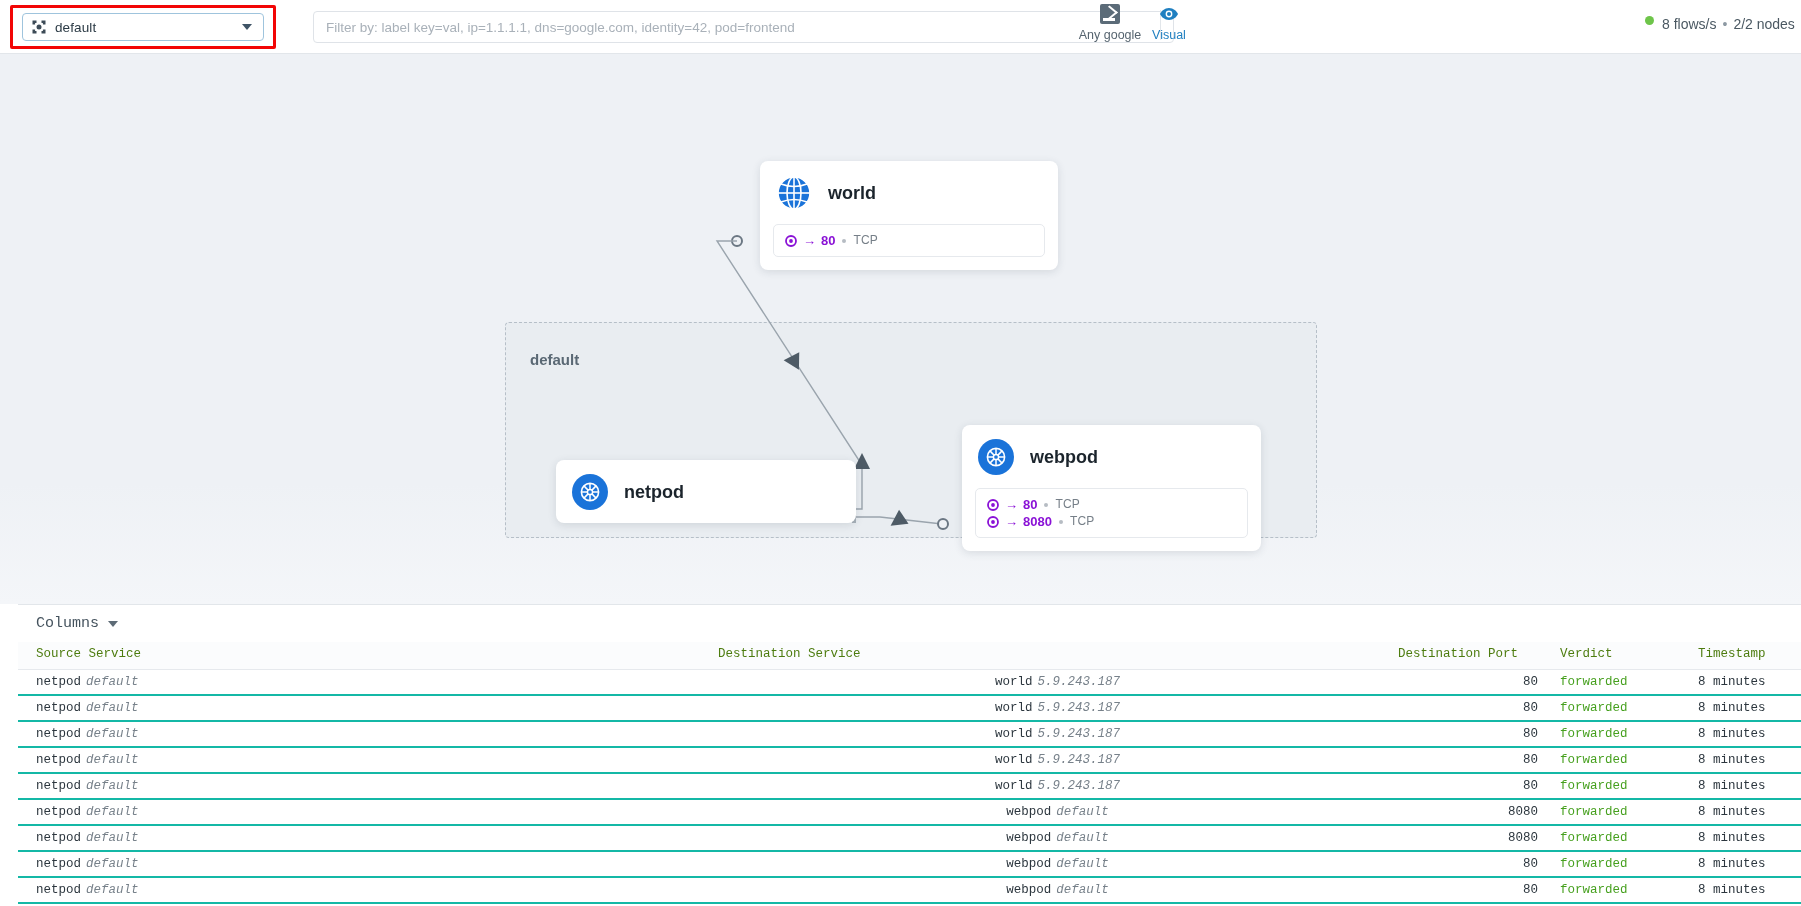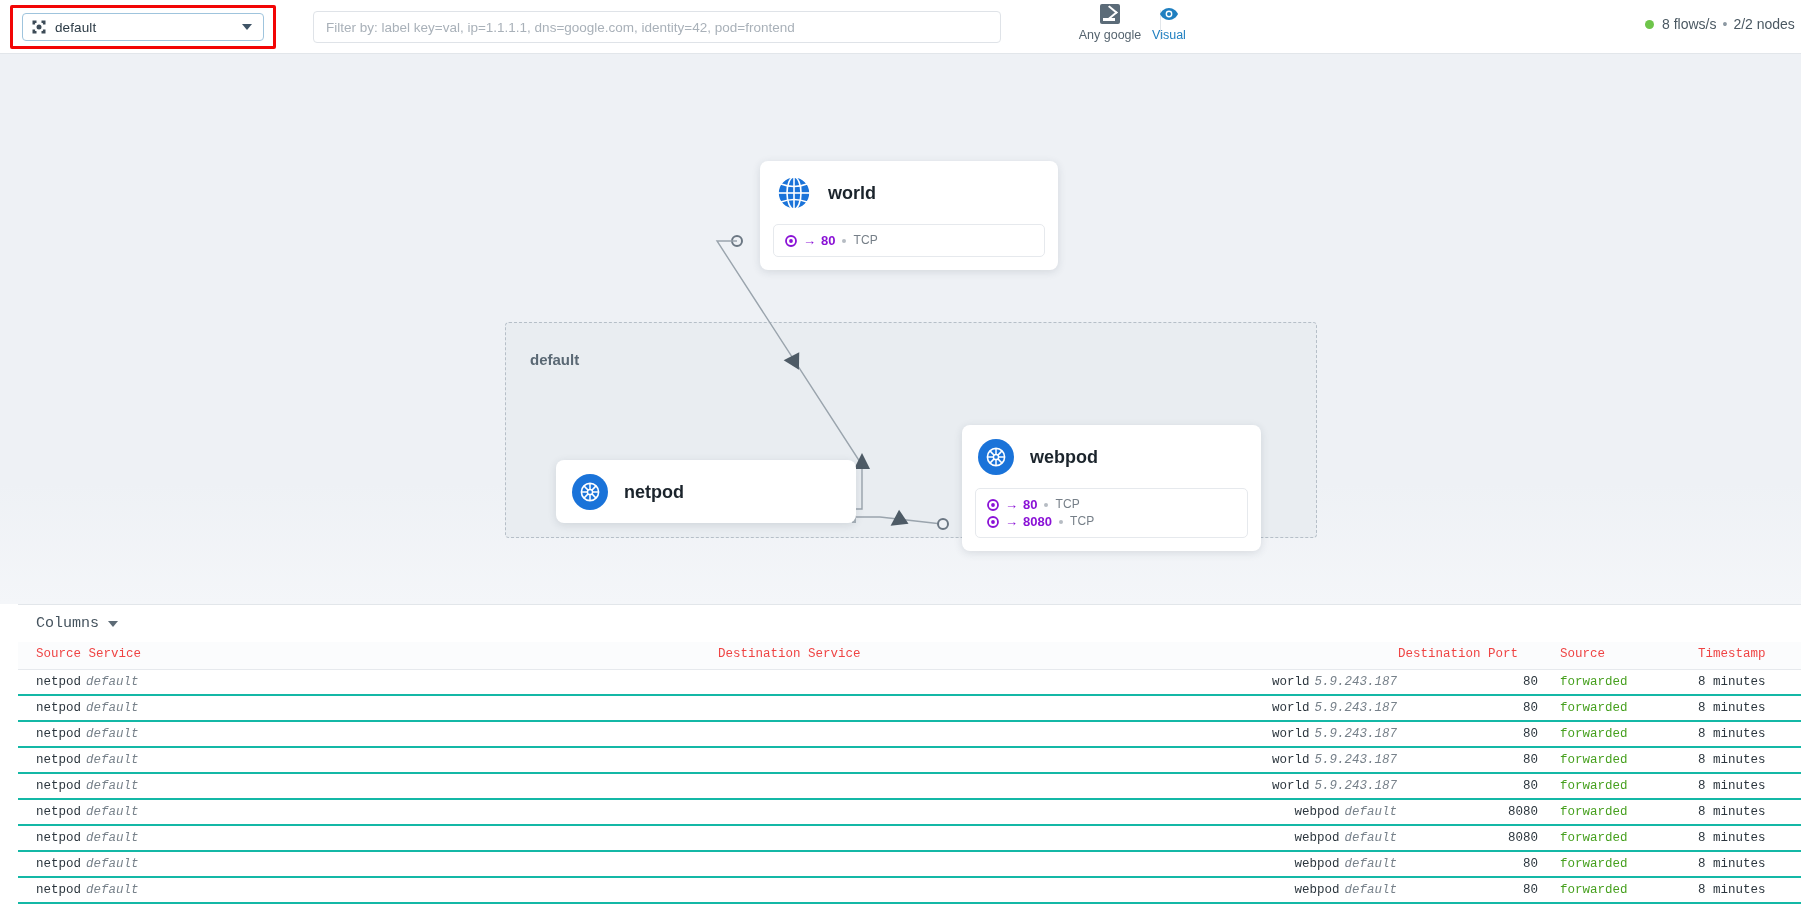--- a/index.html
+++ b/index.html
@@ -45,21 +45,21 @@
     width: 0; height: 0;
     border-left: 5px solid transparent;
     border-right: 5px solid transparent;
     border-top: 6px solid #3f5466;
     margin-right: 3px;
   }
 
   
   .filter-wrap {
     position: absolute; left: 313px; top: 11px;
-    width: 688px; height: 32px;
+    width: 861px; height: 32px;
   }
   .filter-input {
     width: 100%; height: 100%;
     border: 1px solid #dfe3e8;
     border-radius: 4px;
     background: #ffffff;
     font-family: "Liberation Sans", sans-serif;
     font-size: 13.5px;
     color: #2b3a45;
     padding: 0 12px;
@@ -97,21 +97,21 @@
     width: 12px; height: 2.5px; background:#ffffff;
   }
   .icon-eye {
     width: 20px; height: 20px; position: relative;
   }
   .icon-eye svg { display:block; }
 
   
   .status {
     position: absolute; left: 1645px; top: 16px;
-    display: flex; align-items: center;
+    display: flex; align-items: flex-start;
     font-size: 14px; color: #4a5862; white-space: nowrap;
   }
   .status-dot {
     width: 9px; height: 9px; border-radius: 50%;
     background: #6ec54a; margin-right: 8px; flex: 0 0 auto;
   }
   .status-sep { margin: 0 6px; color: #8d99a3; }
 
   
   .graph {
@@ -194,32 +194,32 @@
   .columns-caret {
     margin-left: 9px; width: 0; height: 0;
     border-left: 5px solid transparent;
     border-right: 5px solid transparent;
     border-top: 6px solid #5d6b76;
   }
   table.flows {
     width: 1801px; border-collapse: collapse; table-layout: fixed;
   }
   table.flows th {
-    font-size: 12.5px; font-weight: normal; color: #ef4444;
+    font-size: 12.5px; font-weight: normal; color: #4d7c0f;
     padding: 5px 0 8px 0;
     border-bottom: 1px solid #e6e9ed;
     background: #fbfcfd;
   }
   table.flows td {
     font-size: 12.5px; color: #2c363e;
     padding: 5px 1px; height: 21px;
     border-bottom: 2px solid #14b8a6;
   }
   .c-src  { width: 700px; text-align: left;  padding-left: 18px !important; }
-  .c-dst  { width: 680px; text-align: right;  padding-left: 0 !important; }
+  .c-dst  { width: 680px; text-align: center;  padding-left: 0 !important; }
   .c-port { width: 150px; text-align: right; padding-right: 10px !important; }
   .c-verd { width: 120px; text-align: left;  padding-left: 12px !important; }
   .c-time { width: 151px; text-align: left;  padding-left: 30px !important; }
   th.c-dst { text-align: left; }
   th.c-port { text-align: left; }
   .ns-ital { font-style: italic; color: #77818a; margin-left: 5px; }
   .verdict-fwd { color: #46a01e; }
 </style>
 </head>
 <body>
@@ -398,21 +398,21 @@
     <span>Columns</span>
     <span class="columns-caret"></span>
   </div>
 
   <table class="flows">
     <thead>
       <tr>
         <th class="c-src">Source Service</th>
         <th class="c-dst">Destination Service</th>
         <th class="c-port">Destination Port</th>
-        <th class="c-verd">Source</th>
+        <th class="c-verd">Verdict</th>
         <th class="c-time">Timestamp</th>
       </tr>
     </thead>
     <tbody id="flows-body">
         <tr>
           <td class="c-src"><span>netpod</span><span class="ns-ital">default</span></td>
           <td class="c-dst"><span>world</span><span class="ns-ital">5.9.243.187</span></td>
           <td class="c-port">80</td>
           <td class="c-verd"><span class="verdict-fwd">forwarded</span></td>
           <td class="c-time">8 minutes</td>

